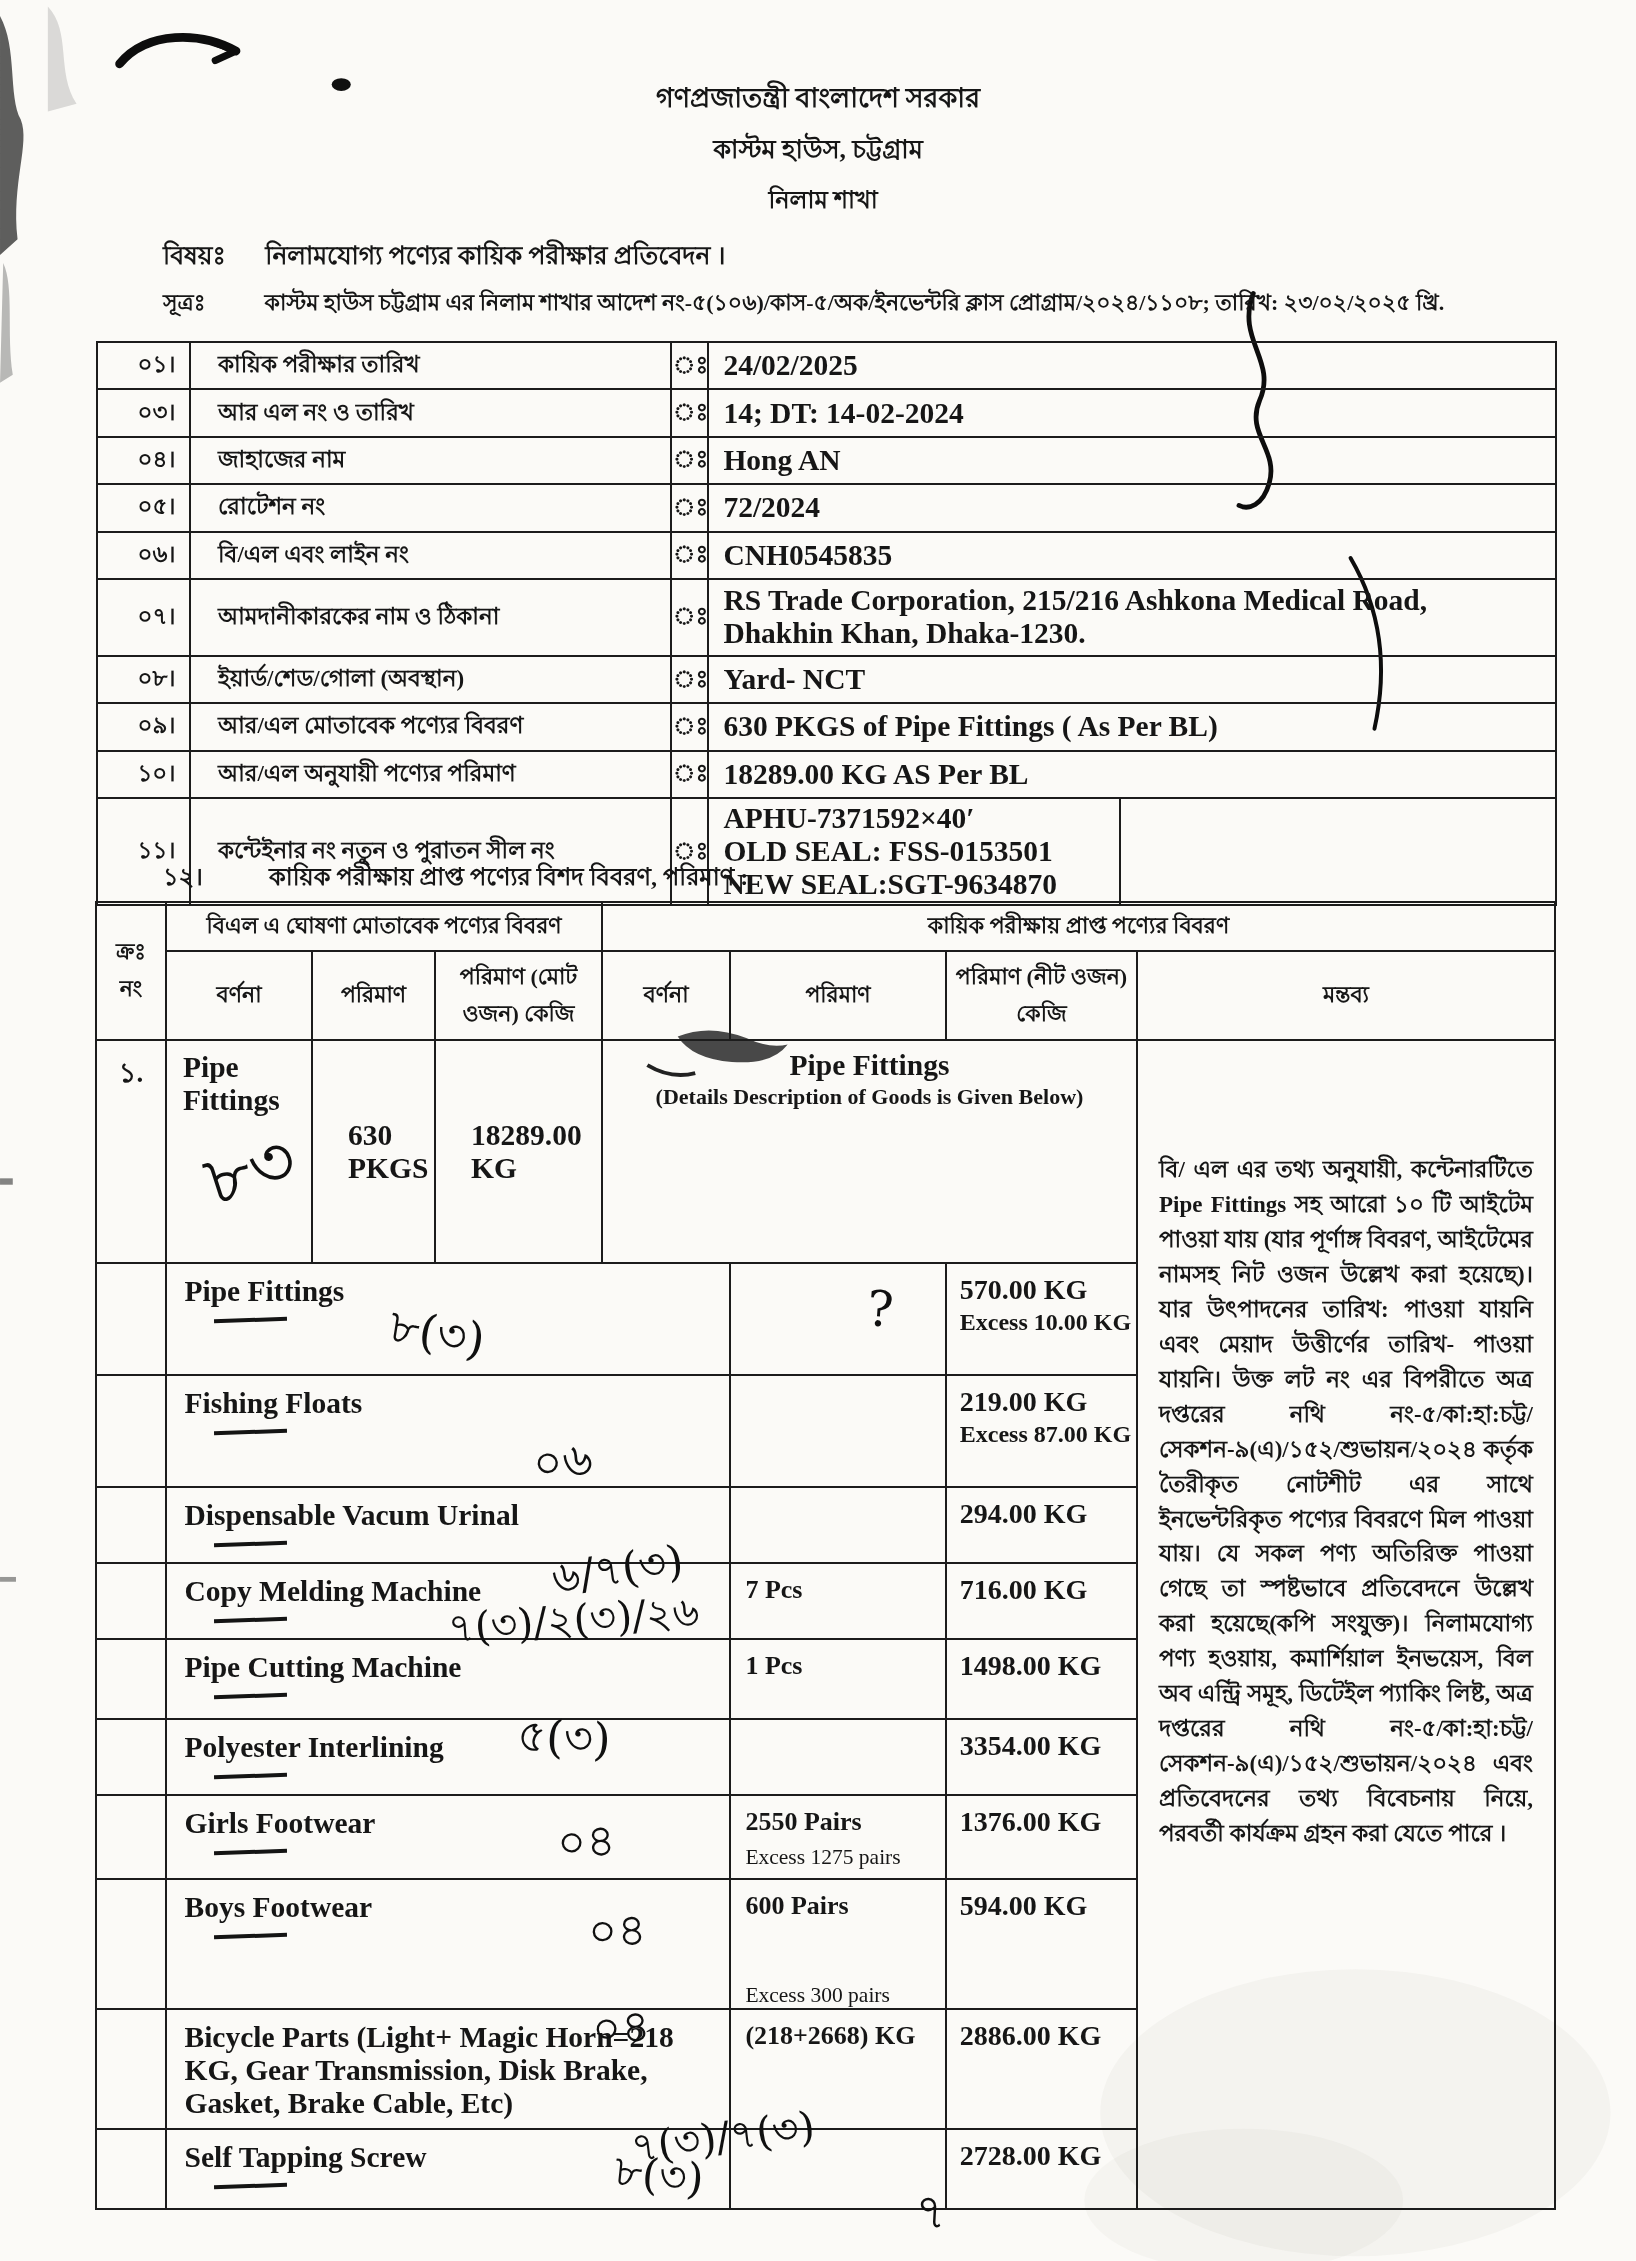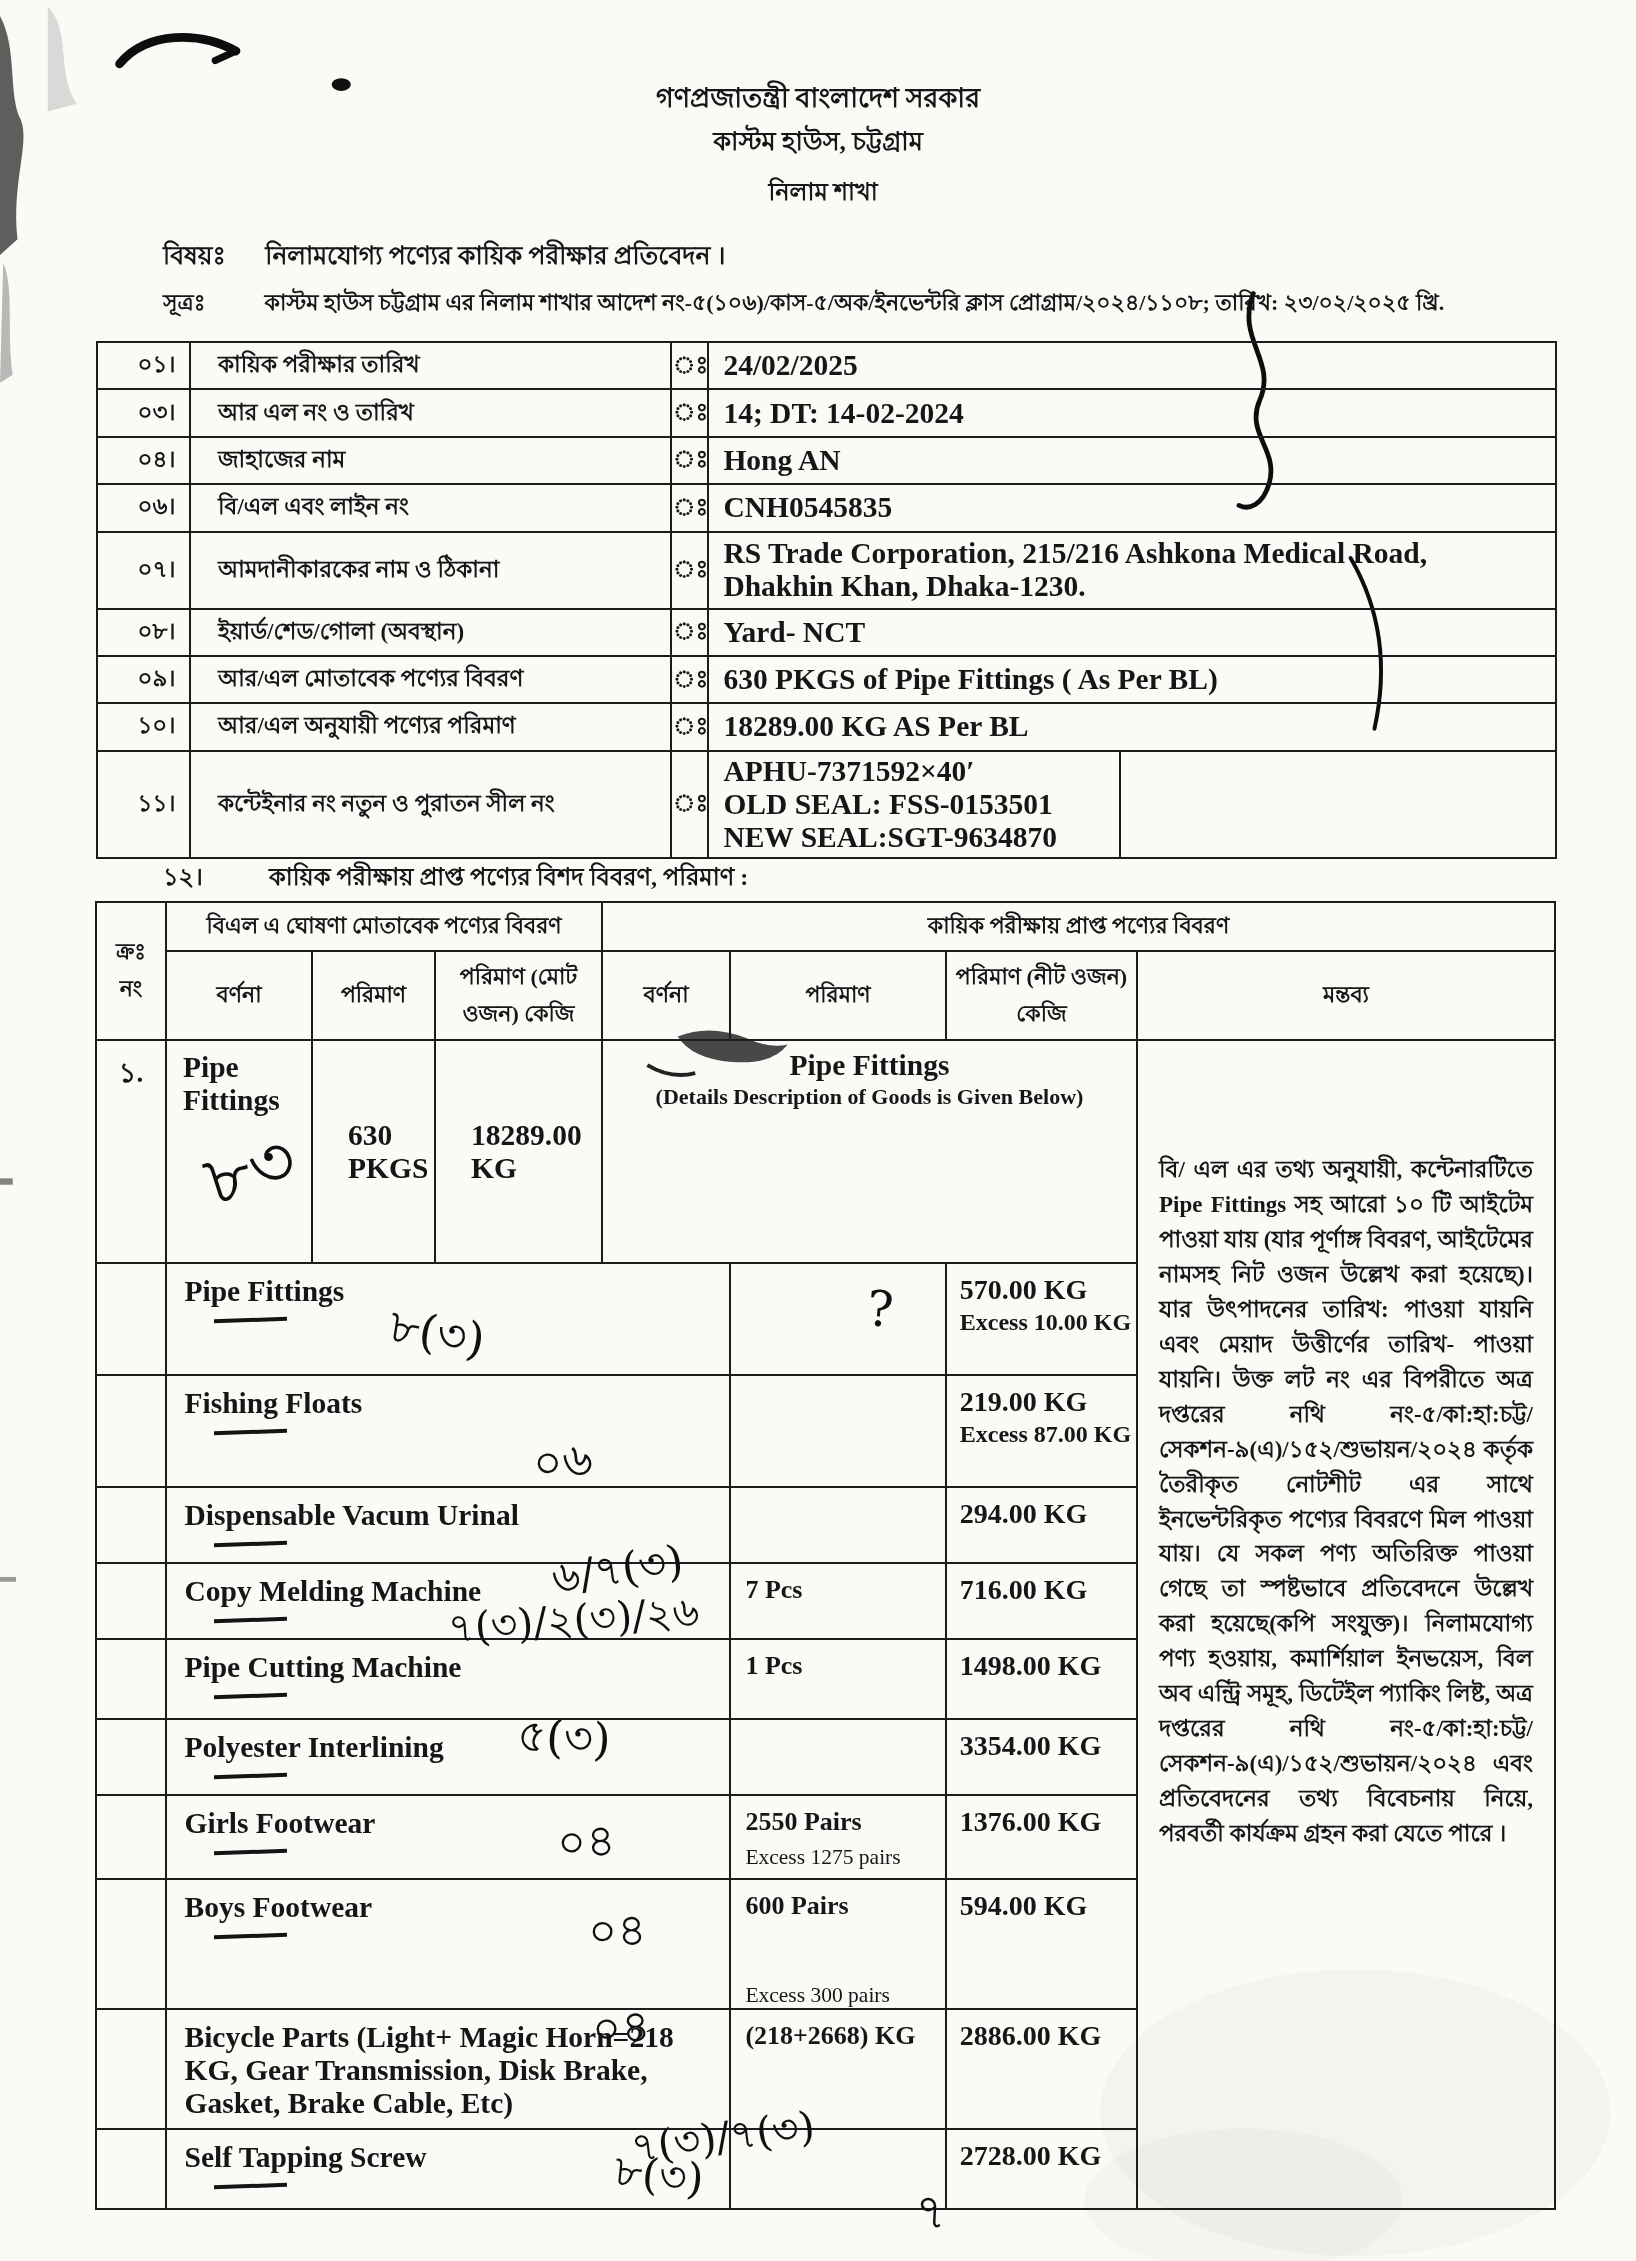--- a/index.html
+++ b/index.html
@@ -6,21 +6,21 @@
   .page{
     position:relative; width:1636px; height:2261px;
     background:#fbfaf7; overflow:hidden;
     font-family:"Liberation Serif", serif; color:#161616;
   }
   .abs{position:absolute;}
   .bn{font-family:"Liberation Serif", serif; font-weight:bold;}
   
   .doc-header{left:0; top:77px; width:100%; text-align:center;}
   .doc-header .l1{font-size:27px; font-weight:bold;}
-  .doc-header .l2{font-size:25.5px; font-weight:bold; margin-top:0;}
+  .doc-header .l2{font-size:25.5px; font-weight:bold; margin-top:8px;}
   .doc-header .l3{font-size:24px; font-weight:bold; margin-top:8px;margin-left:10px;}
   
   .subject-line{left:163px; top:236px; font-size:25px; font-weight:bold;}
   .subject-line .lbl{display:inline-block; width:96px;}
   .source-line{left:163px; top:285px; font-size:22px; font-weight:bold;}
   .source-line .lbl{display:inline-block; width:96px;}
   
   table{border-collapse:collapse; table-layout:fixed;}
   .info-table{left:96px; top:341px; width:1459px;}
   .info-table td{border:2.4px solid #1c1c1c; vertical-align:middle; overflow:hidden;}
@@ -125,20 +125,26 @@
       <td class="sep">ঃ</td>
       <td class="val">14; DT: 14-02-2024</td>
     </tr>
     <tr class="h48">
       <td class="no">০৪।</td>
       <td class="lbl">জাহাজের নাম</td>
       <td class="sep">ঃ</td>
       <td class="val">Hong AN</td>
     </tr>
     <tr class="h48">
+      <td class="no">০৫।</td>
+      <td class="lbl">রোটেশন নং</td>
+      <td class="sep">ঃ</td>
+      <td class="val">72/2024</td>
+    </tr>
+    <tr class="h48">
       <td class="no">০৬।</td>
       <td class="lbl">বি/এল এবং লাইন নং</td>
       <td class="sep">ঃ</td>
       <td class="val">CNH0545835</td>
     </tr>
     <tr class="h96">
       <td class="no">০৭।</td>
       <td class="lbl">আমদানীকারকের নাম ও ঠিকানা</td>
       <td class="sep">ঃ</td>
       <td class="val multiline">RS Trade Corporation, 215/216 Ashkona Medical Road,

